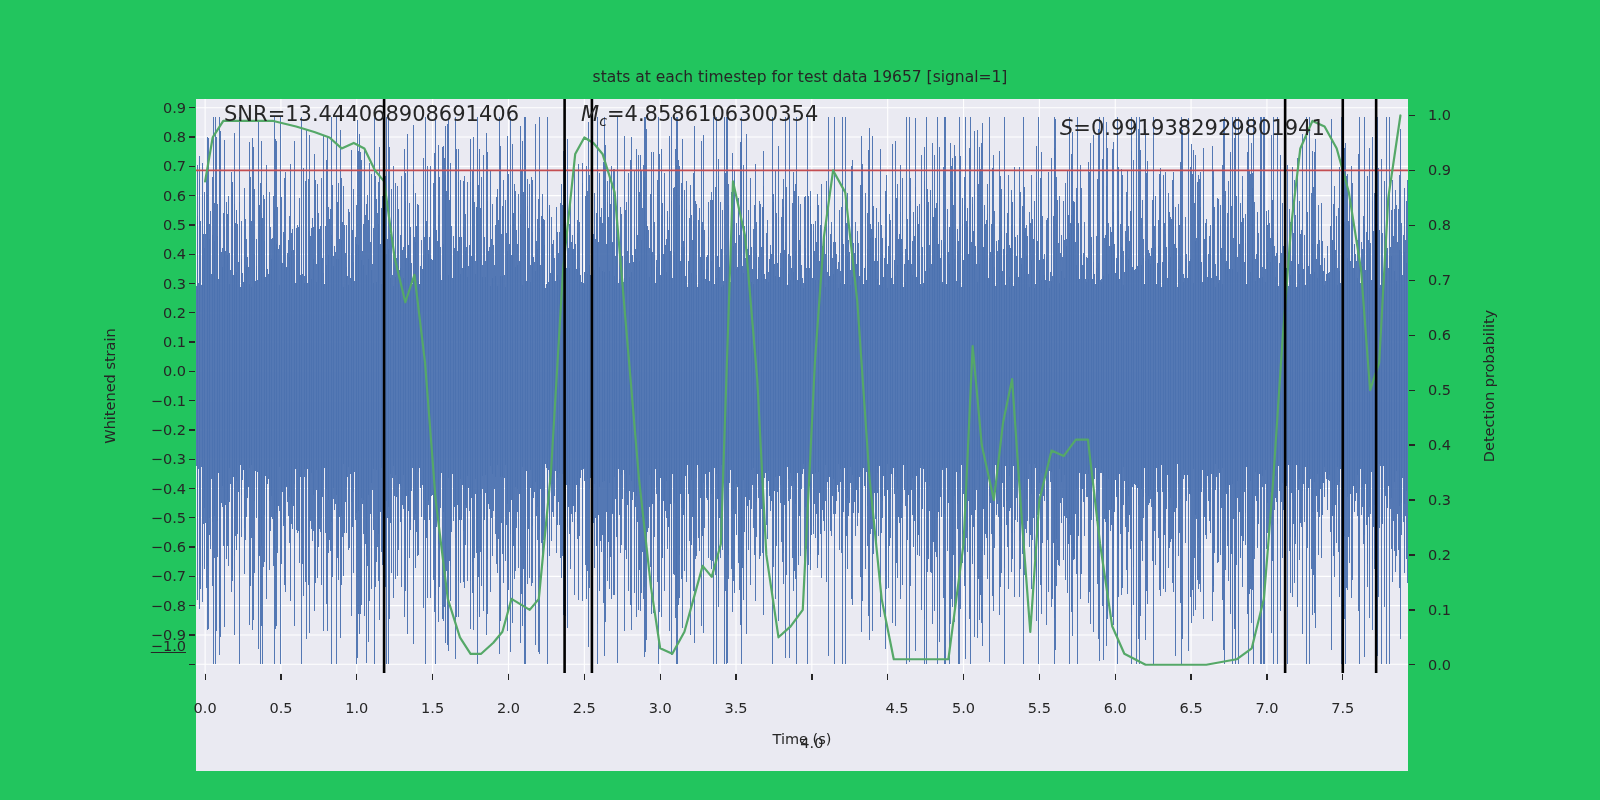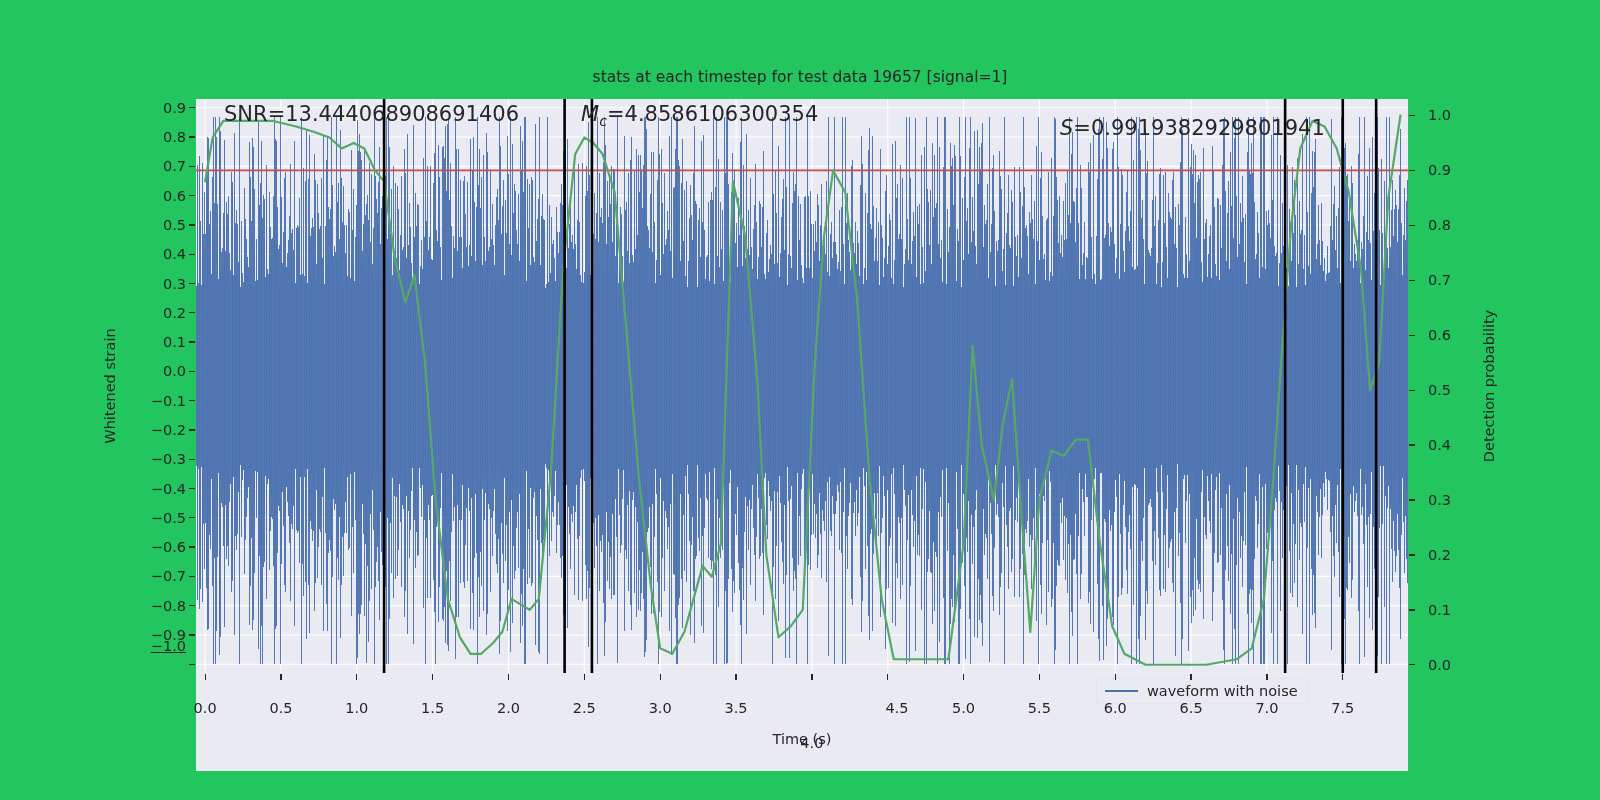--- a/index.html
+++ b/index.html
@@ -134,24 +134,20 @@
     </div>
     <div class="annot" id="annot-s">
       <span class="it">S</span><span>=</span><span>0.9919382929801941</span>
     </div>
   </div>
 
   <div id="ylabelL">Whitened strain</div>
   <div id="ylabelR">Detection probability</div>
   <div id="xlabel">Time (s)</div>
 
-  <div id="legend">
-    <span class="swatch"></span>
-    <span class="ltext">waveform with noise</span>
-  </div>
 
 <div class="tick ytickL" style="top: 107.786px;">0.9</div>
     <div class="tickmark y" style="left: 189px; top: 107.186px;"></div>
     <div class="tick ytickL" style="top: 137.071px;">0.8</div>
     <div class="tickmark y" style="left: 189px; top: 136.471px;"></div>
     <div class="tick ytickL" style="top: 166.357px;">0.7</div>
     <div class="tickmark y" style="left: 189px; top: 165.757px;"></div>
     <div class="tick ytickL" style="top: 195.643px;">0.6</div>
     <div class="tickmark y" style="left: 189px; top: 195.043px;"></div>
     <div class="tick ytickL" style="top: 224.929px;">0.5</div>

